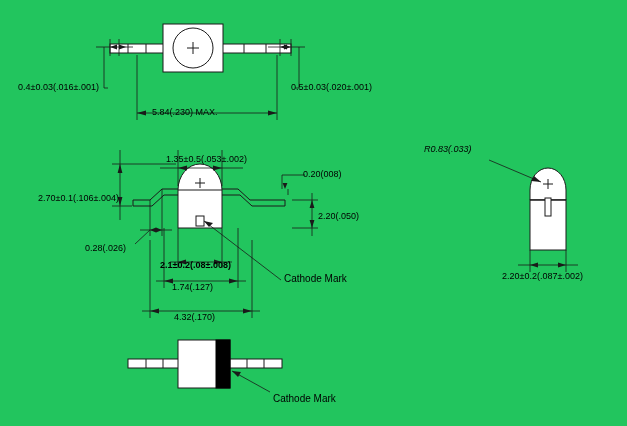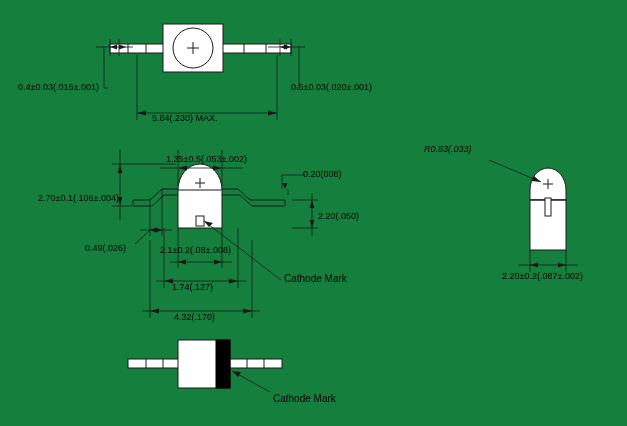--- a/index.html
+++ b/index.html
@@ -4,21 +4,21 @@
 <style>
   html, body {
     margin: 0;
     padding: 0;
     background: #ffffff;
   }
   #page {
     position: relative;
     width: 627px;
     height: 426px;
-    background: #15803d;
+    background: #22c55e;
     overflow: hidden;
     font-family: "Liberation Sans", sans-serif;
     color: #000000;
   }
   #page svg.layer {
     position: absolute;
     left: 0;
     top: 0;
     width: 627px;
     height: 426px;
@@ -233,28 +233,28 @@
 
       <g stroke-width="0.8">
         <line x1="232" y1="371" x2="270" y2="392"></line>
         <path d="M232 371 L241 372 L238 377 Z" fill="#1a1a1a" stroke="none"></path>
       </g>
     </g>
   </svg>
 
   <div class="lbl" style="left:18px; top:83px;">0.4±0.03(.016±.001)</div>
   <div class="lbl" style="left:291px; top:83px;text-align:right;">0.5±0.03(.020±.001)</div>
-  <div class="lbl" style="left:152px; top:114px;">5.84(.230)  MAX.</div>
+  <div class="lbl" style="left:152px; top:108px;">5.84(.230)  MAX.</div>
 
   <div class="lbl" style="left:166px; top:155px;">1.35±0.5(.053±.002)</div>
   <div class="lbl" style="left:303px; top:170px;">0.20(008)</div>
   <div class="lbl" style="left:18px; top:194px;margin-left:20px;">2.70±0.1(.106±.004)</div>
   <div class="lbl" style="left:318px; top:212px;">2.20(.050)</div>
-  <div class="lbl" style="left:85px; top:244px;">0.49(.026)</div>
-  <div class="lbl" style="left:160px; top:246px;">2.1±0.2(.08±.008)</div>
+  <div class="lbl" style="left:85px; top:244px;">0.28(.026)</div>
+  <div class="lbl" style="left:160px; top:261px;font-weight:bold;">2.1±0.2(.08±.008)</div>
   <div class="lbl" style="left:172px; top:283px;">1.74(.127)</div>
   <div class="lbl" style="left:174px; top:313px;text-align:right;">4.32(.170)</div>
   <div class="lbl cat" style="left:284px; top:274px;">Cathode Mark</div>
 
   <div class="lbl" style="left:424px; top:145px;font-style:italic;">R0.83(.033)</div>
   <div class="lbl" style="left:502px; top:272px;">2.20±0.2(.087±.002)</div>
 
   <div class="lbl cat" style="left:273px; top:394px;">Cathode Mark</div>
 
 </div>

